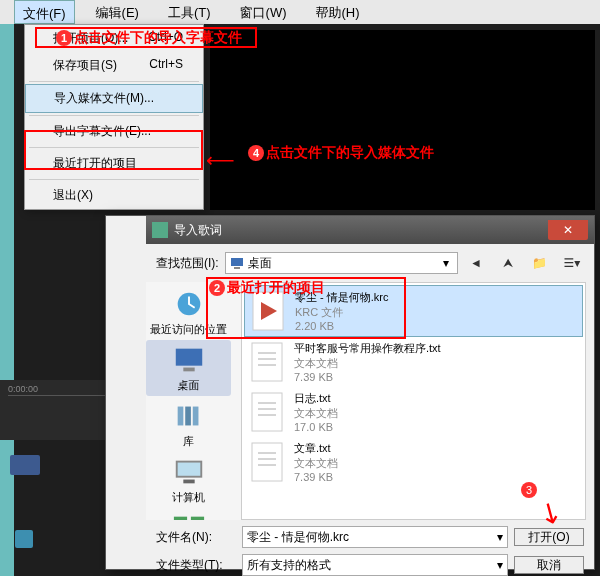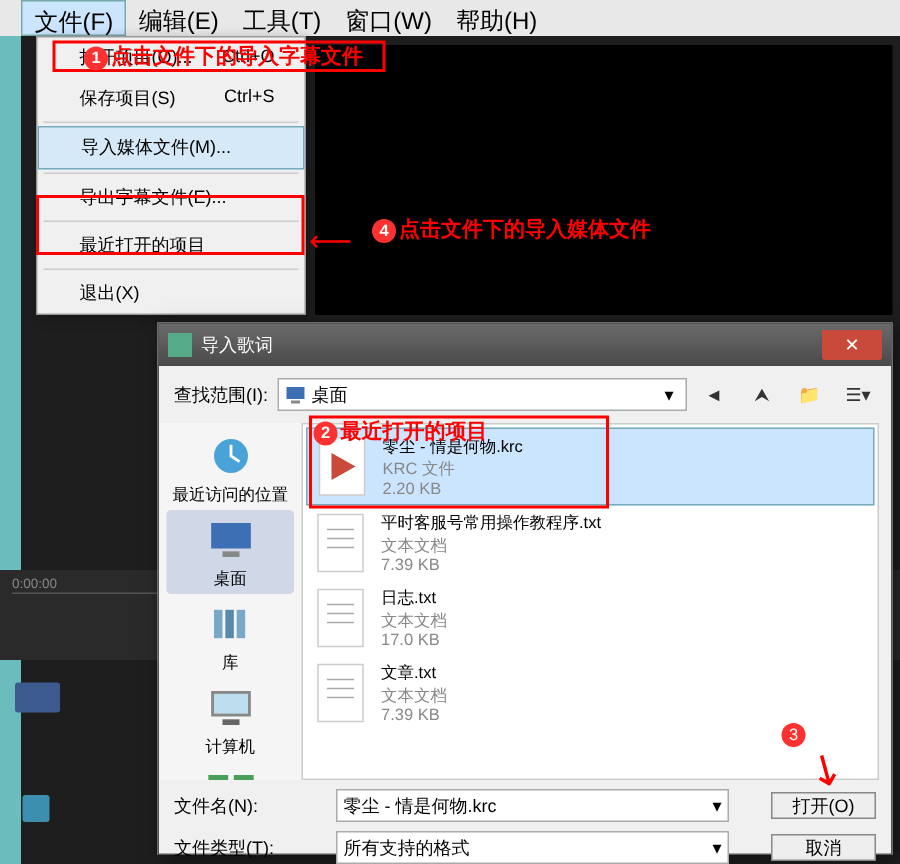--- a/index.html
+++ b/index.html
@@ -7,70 +7,70 @@
 
 .app-bg { position: absolute; inset: 0; background: #1e1e1e; }
 .dark-panel { position: absolute; left: 0; top: 0; bottom: 0; width: 14px; background: #6bbdbd; }
 .dark-panel2 { position: absolute; left: 14px; top: 420px; width: 100px; height: 20px; background: #6bbdbd; }
 .timeline { position: absolute; left: 0; top: 380px; right: 0; height: 60px; background: #2a2a2a; }
 .ruler { position: absolute; left: 8px; top: 395px; width: 110px; height: 12px; border-top: 1px solid #555; font-size: 9px; color: #888; }
 .ruler span { position: absolute; top: -12px; }
 .track-blue { position: absolute; left: 10px; top: 455px; width: 30px; height: 20px; background: #3d5a8f; border-radius: 2px; }
 .track-icon { position: absolute; left: 15px; top: 530px; width: 18px; height: 18px; background: #3d8fb0; border-radius: 2px; }
 
-.menubar { position: absolute; top: 0; left: 0; right: 0; height: 24px; background: #e8e8e8; display: flex; padding-left: 14px; font-size: 16px; }
+.menubar { position: absolute; top: 0; left: 0; right: 0; height: 24px; background: #e8e8e8; display: flex; padding-left: 14px; font-size: 13px; gap: 13px; }
 .menubar-item { padding: 4px 8px; cursor: pointer; }
 .menubar-item.active { background: #cce5ff; border: 1px solid #7aa; }
 
 .dropdown { position: absolute; left: 24px; top: 24px; width: 180px; background: #f0f0f0; border: 1px solid #999; box-shadow: 2px 2px 8px rgba(0,0,0,0.3); font-size: 12px; z-index: 10; }
 .menu-item { display: flex; justify-content: space-between; padding: 5px 20px 5px 28px; cursor: pointer; }
 .menu-item.selected { background: #d6e9f8; border: 1px solid #7ab; }
 .separator { height: 1px; background: #ccc; margin: 2px 4px; }
 
 .anno-box1 { position: absolute; left: 35px; top: 27px; width: 222px; height: 21px; border: 2px solid #ff0000; z-index: 20; pointer-events: none; }
 .anno-label1 { position: absolute; left: 56px; top: 29px; font-size: 14px; color: #ff0000; font-weight: bold; z-index: 21; }
 .bullet { display: inline-flex; width: 16px; height: 16px; border-radius: 50%; background: #ff3030; color: white; align-items: center; justify-content: center; font-size: 11px; margin-right: 2px; }
 
 .anno-box2 { position: absolute; left: 24px; top: 130px; width: 179px; height: 40px; border: 2px solid #ff0000; z-index: 20; pointer-events: none; }
 .anno-label4 { position: absolute; left: 248px; top: 144px; font-size: 14px; color: #ff0000; font-weight: bold; z-index: 21; }
 .arrow1 { position: absolute; left: 206px; top: 148px; z-index: 21; color: #ff0000; font-size: 20px; pointer-events: none; }
 
 .video-area { position: absolute; left: 210px; top: 30px; right: 5px; height: 180px; background: #000; }
 
-.dialog { position: absolute; left: 105px; top: 215px; width: 490px; height: 355px; background: #f0f0f0; border: 1px solid #555; box-shadow: 3px 3px 12px rgba(0,0,0,0.5); z-index: 30; font-size: 12px; }
+.dialog { position: absolute; left: 105px; top: 215px; width: 490px; height: 355px; background: #f0f0f0; border: 1px solid #555; box-shadow: 3px 3px 12px rgba(0,0,0,0.5); z-index: 30; font-size: 12px; padding-left: 40px; }
 .titlebar { height: 28px; background: linear-gradient(#6a6a6a, #4a4a4a); display: flex; align-items: center; padding: 0 6px; color: white; }
 .titlebar-icon { width: 16px; height: 16px; margin-right: 6px; }
 .titlebar-spacer { flex: 1; }
 .btn-close { width: 40px; height: 20px; background: #c94a3a; color: white; display: flex; align-items: center; justify-content: center; border-radius: 0 0 2px 2px; cursor: pointer; }
 
 .lookIn { display: flex; align-items: center; padding: 8px 10px; gap: 6px; }
 .combo { flex: 1; height: 22px; border: 1px solid #aaa; background: white; display: flex; align-items: center; padding: 0 4px; gap: 4px; }
 .combo-drop { width: 14px; text-align: center; }
 .nav-btns { display: flex; gap: 8px; }
 .nav-btn { width: 24px; height: 22px; display: flex; align-items: center; justify-content: center; cursor: pointer; color: #333; border-radius: 2px; }
 
 .dialog-body { display: flex; height: 238px; }
-.sidebar { width: 95px; background: #f5f5f5; display: flex; flex-direction: column; align-items: center; padding: 2px 0; gap: 0; overflow: hidden; }
+.sidebar { width: 95px; background: #f5f5f5; display: flex; flex-direction: column; align-items: flex-start; padding: 2px 0; gap: 0; overflow: hidden; }
 .side-item { width: 85px; display: flex; flex-direction: column; align-items: center; padding: 3px 0; font-size: 11px; cursor: pointer; border-radius: 3px; }
 .side-item.active { background: #d0d8e8; }
 .side-icon { width: 38px; height: 34px; margin-bottom: 1px; border-radius: 3px; }
 
 .file-area { flex: 1; background: white; border: 1px solid #ccc; margin-right: 8px; overflow-y: auto; padding: 2px; }
 .file-row { display: flex; align-items: flex-start; gap: 8px; padding: 4px; cursor: pointer; }
 .file-row.selected { background: #cce5ff; border: 1px solid #7ab; }
 .file-icon { width: 38px; height: 42px; flex-shrink: 0; }
 .file-meta { display: flex; flex-direction: column; font-size: 11px; }
 .file-name { color: #000; }
 .file-type, .file-size { color: #888; }
 
 .anno-box3 { position: absolute; left: 206px; top: 277px; width: 200px; height: 62px; border: 2px solid #ff0000; z-index: 40; pointer-events: none; }
 .anno-label2 { position: absolute; left: 209px; top: 279px; font-size: 14px; color: #ff0000; font-weight: bold; z-index: 41; }
 
 .dialog-footer { padding: 6px 10px; display: flex; flex-direction: column; gap: 6px; }
-.foot-row { display: flex; align-items: center; gap: 28px; }
+.foot-row { display: flex; align-items: center; gap: 6px; }
 .foot-label { width: 80px; }
 .foot-combo { flex: 1; height: 22px; border: 1px solid #aaa; background: white; display: flex; align-items: center; padding: 0 4px; justify-content: space-between; }
 .foot-btn { width: 70px; height: 18px; border: 1px solid #888; background: #eee; display: flex; align-items: center; justify-content: center; cursor: pointer; }
 
 .bullet3 { position: absolute; right: 55px; top: 266px; z-index: 50; }
 .arrow3 { position: absolute; right: 32px; top: 280px; z-index: 50; color: #ff0000; font-size: 28px; transform: rotate(30deg); pointer-events: none; }
 
 svg { display: block; }
 </style>
 </head>

